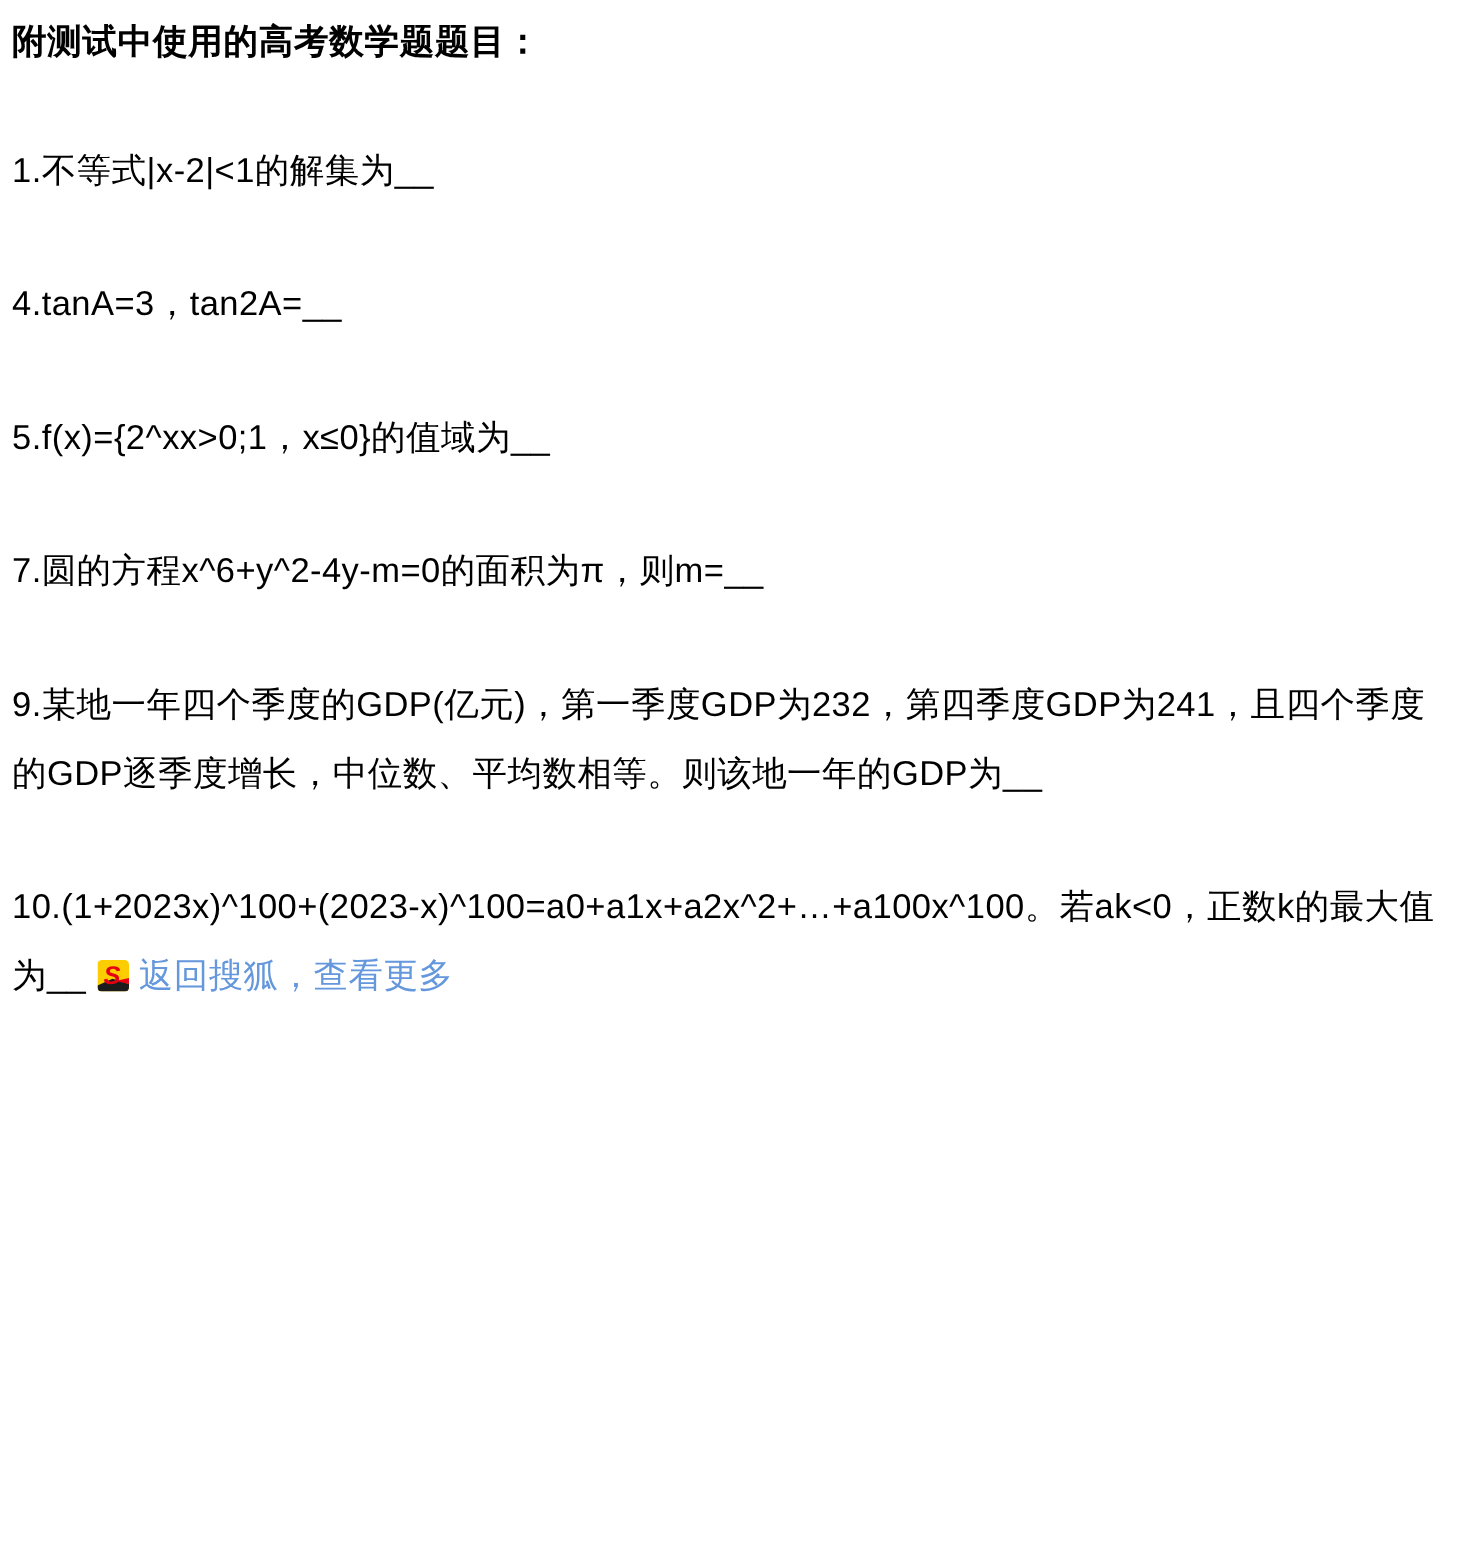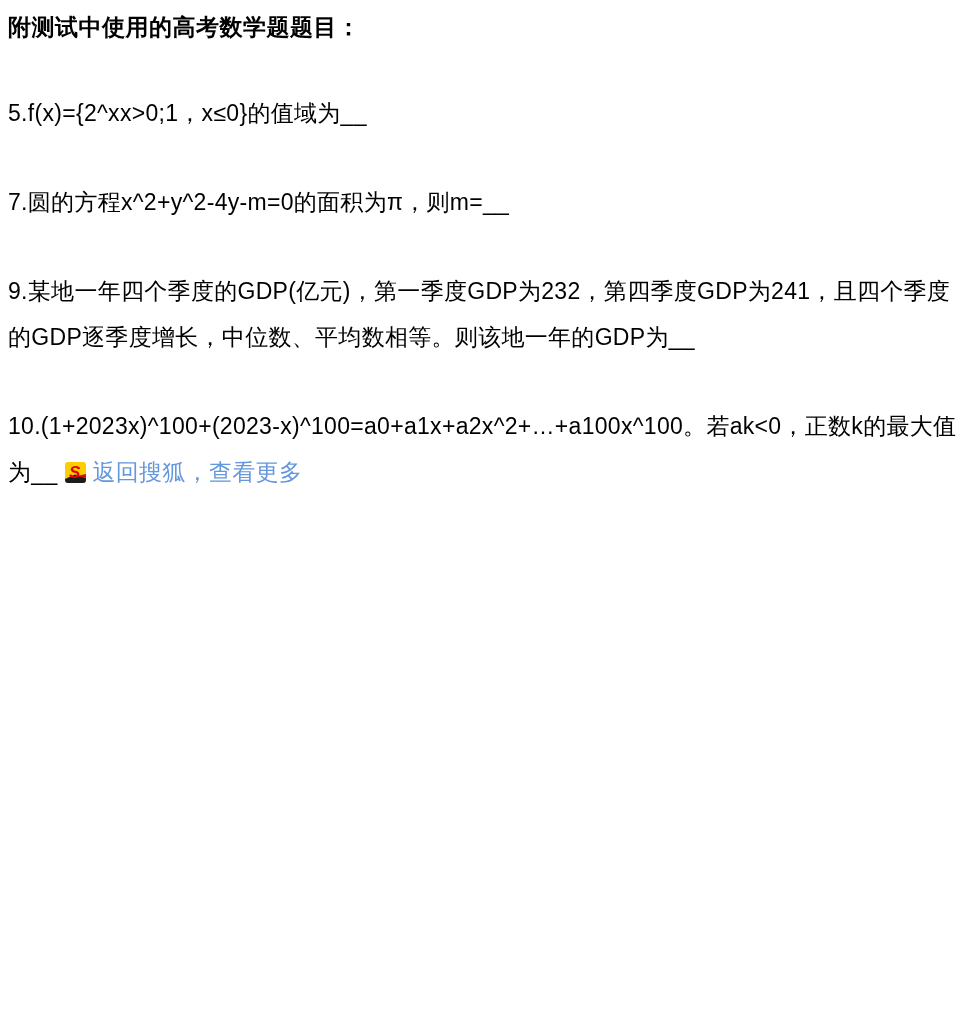--- a/index.html
+++ b/index.html
@@ -47,22 +47,24 @@
     margin: 0 6px 0 8px;
   }
 </style>
 </head>
 <body>
 
 <div class="article">
 
   <h2 class="article-title">附测试中使用的高考数学题题目：</h2>
 
+  <p class="question">1.不等式|x-2|&lt;1的解集为__</p>
+  <p class="question">4.tanA=3，tan2A=__</p>
   <p class="question">5.f(x)={2^xx&gt;0;1，x≤0}的值域为__</p>
-  <p class="question">7.圆的方程x^2+y^2-4y-m=0的面积为π，则m=__</p>
+  <p class="question">7.圆的方程x^6+y^2-4y-m=0的面积为π，则m=__</p>
   <p class="question">9.某地一年四个季度的GDP(亿元)，第一季度GDP为232，第四季度GDP为241，且四个季度的GDP逐季度增长，中位数、平均数相等。则该地一年的GDP为__</p>
 
   <p class="question">
     <span>10.(1+2023x)^100+(2023-x)^100=a0+a1x+a2x^2+…+a100x^100。若ak&lt;0，正数k的最大值为__</span><a class="backlink" href="#"><svg class="sohu-logo" viewBox="0 0 21 21" xmlns="http://www.w3.org/2000/svg">
         <rect x="0" y="0" width="21" height="21" rx="3" fill="#fccd00"></rect>
         <path d="M0 17 L10 12.5 L21 16 L21 18 Q21 21 18 21 L3 21 Q0 21 0 18 Z" fill="#1c1c1c"></path>
         <path d="M12 14 L21 12 L21 16 Z" fill="#e60012"></path>
         <text x="4" y="16" font-family="Liberation Sans, sans-serif" font-size="17" font-weight="bold" font-style="italic" fill="#e60012">S</text>
       </svg><span>返回搜狐，查看更多</span></a>
   </p>

